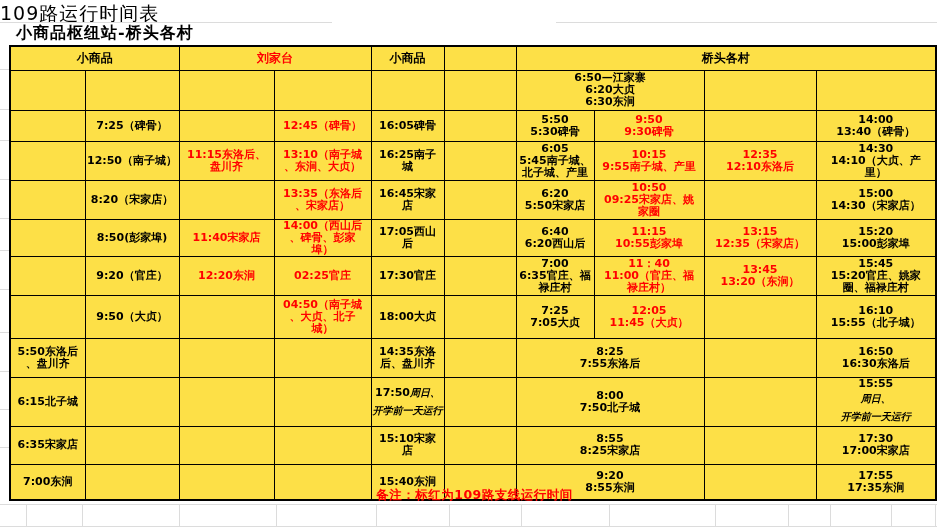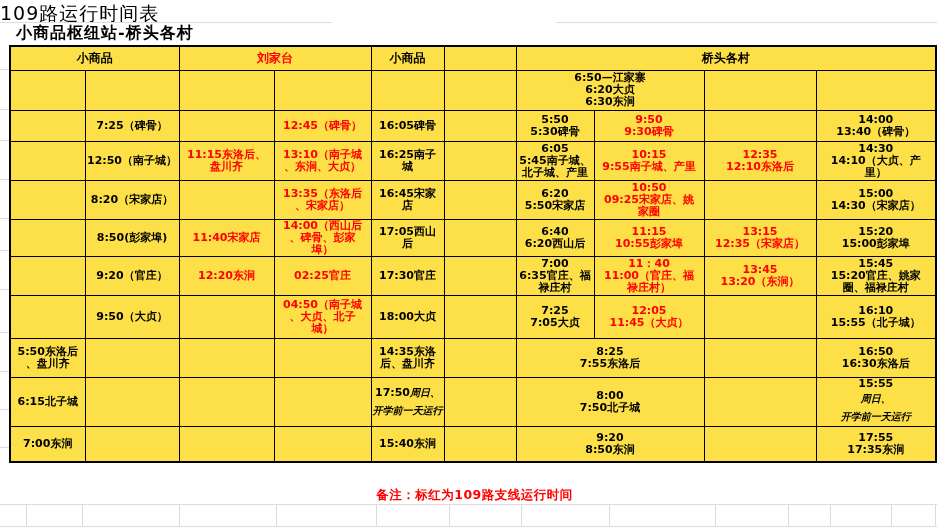--- a/index.html
+++ b/index.html
@@ -315,34 +315,56 @@
           <div class="ln">8:00</div>
           <div class="ln">7:50北子城</div>
         </td>
         <td></td>
         <td>
           <div class="ln">15:55</div>
           <div class="ln sm">周日、</div>
           <div class="ln sm">开学前一天运行</div>
         </td>
       </tr>
+      <tr style="height: 38px;">
+        <td>
+          <div class="ln">6:35宋家店</div>
+        </td>
+        <td></td>
+        <td></td>
+        <td></td>
+        <td>
+          <div class="ln">15:10宋家</div>
+          <div class="ln">店</div>
+        </td>
+        <td></td>
+        <td colspan="2">
+          <div class="ln">8:55</div>
+          <div class="ln">8:25宋家店</div>
+        </td>
+        <td></td>
+        <td>
+          <div class="ln">17:30</div>
+          <div class="ln">17:00宋家店</div>
+        </td>
+      </tr>
       <tr style="height: 36px;">
         <td>
           <div class="ln">7:00东涧</div>
         </td>
         <td></td>
         <td></td>
         <td></td>
         <td>
           <div class="ln">15:40东涧</div>
         </td>
         <td></td>
         <td colspan="2">
           <div class="ln">9:20</div>
-          <div class="ln">8:50东涧</div>
+          <div class="ln">8:55东涧</div>
         </td>
         <td></td>
         <td>
           <div class="ln">17:55</div>
           <div class="ln">17:35东涧</div>
         </td>
       </tr>
     </tbody>
   </table>
 

